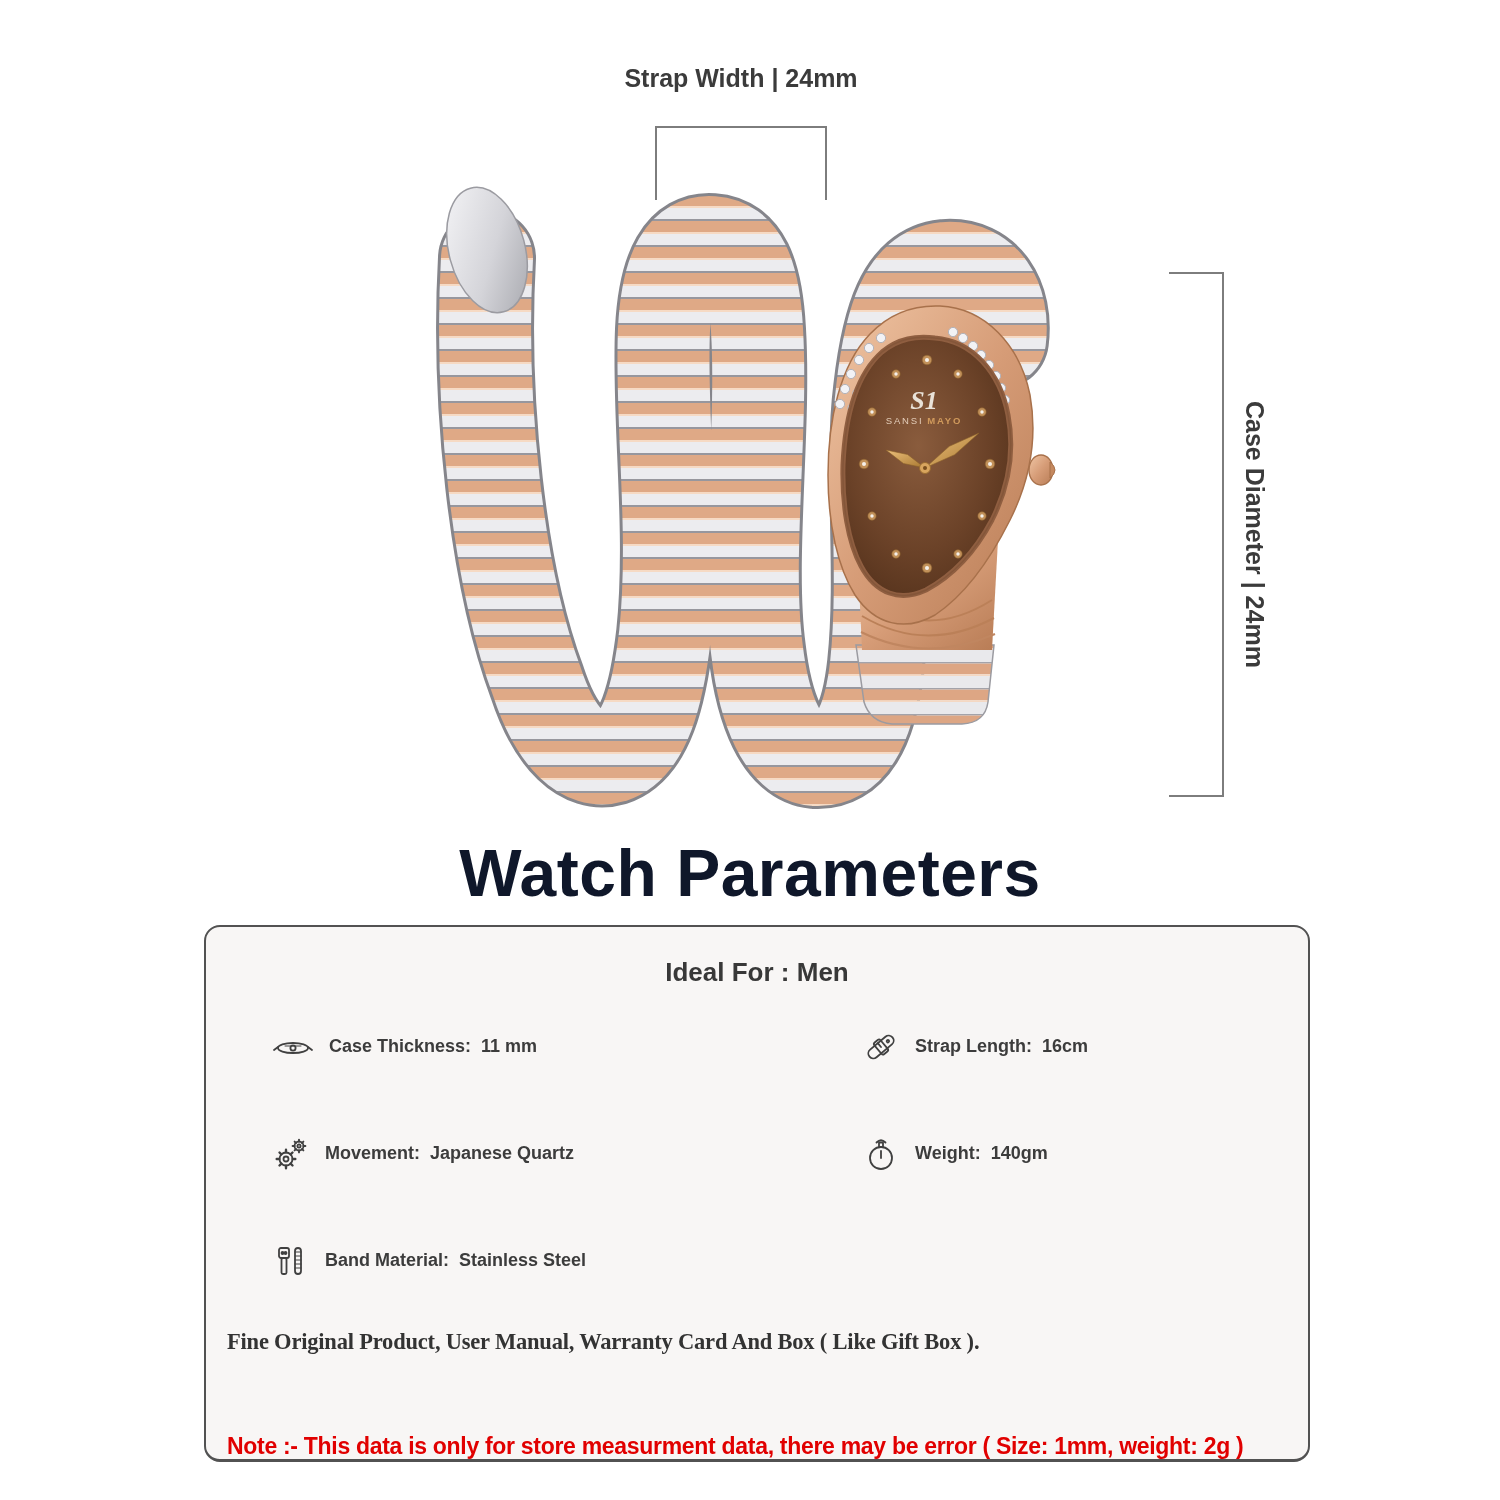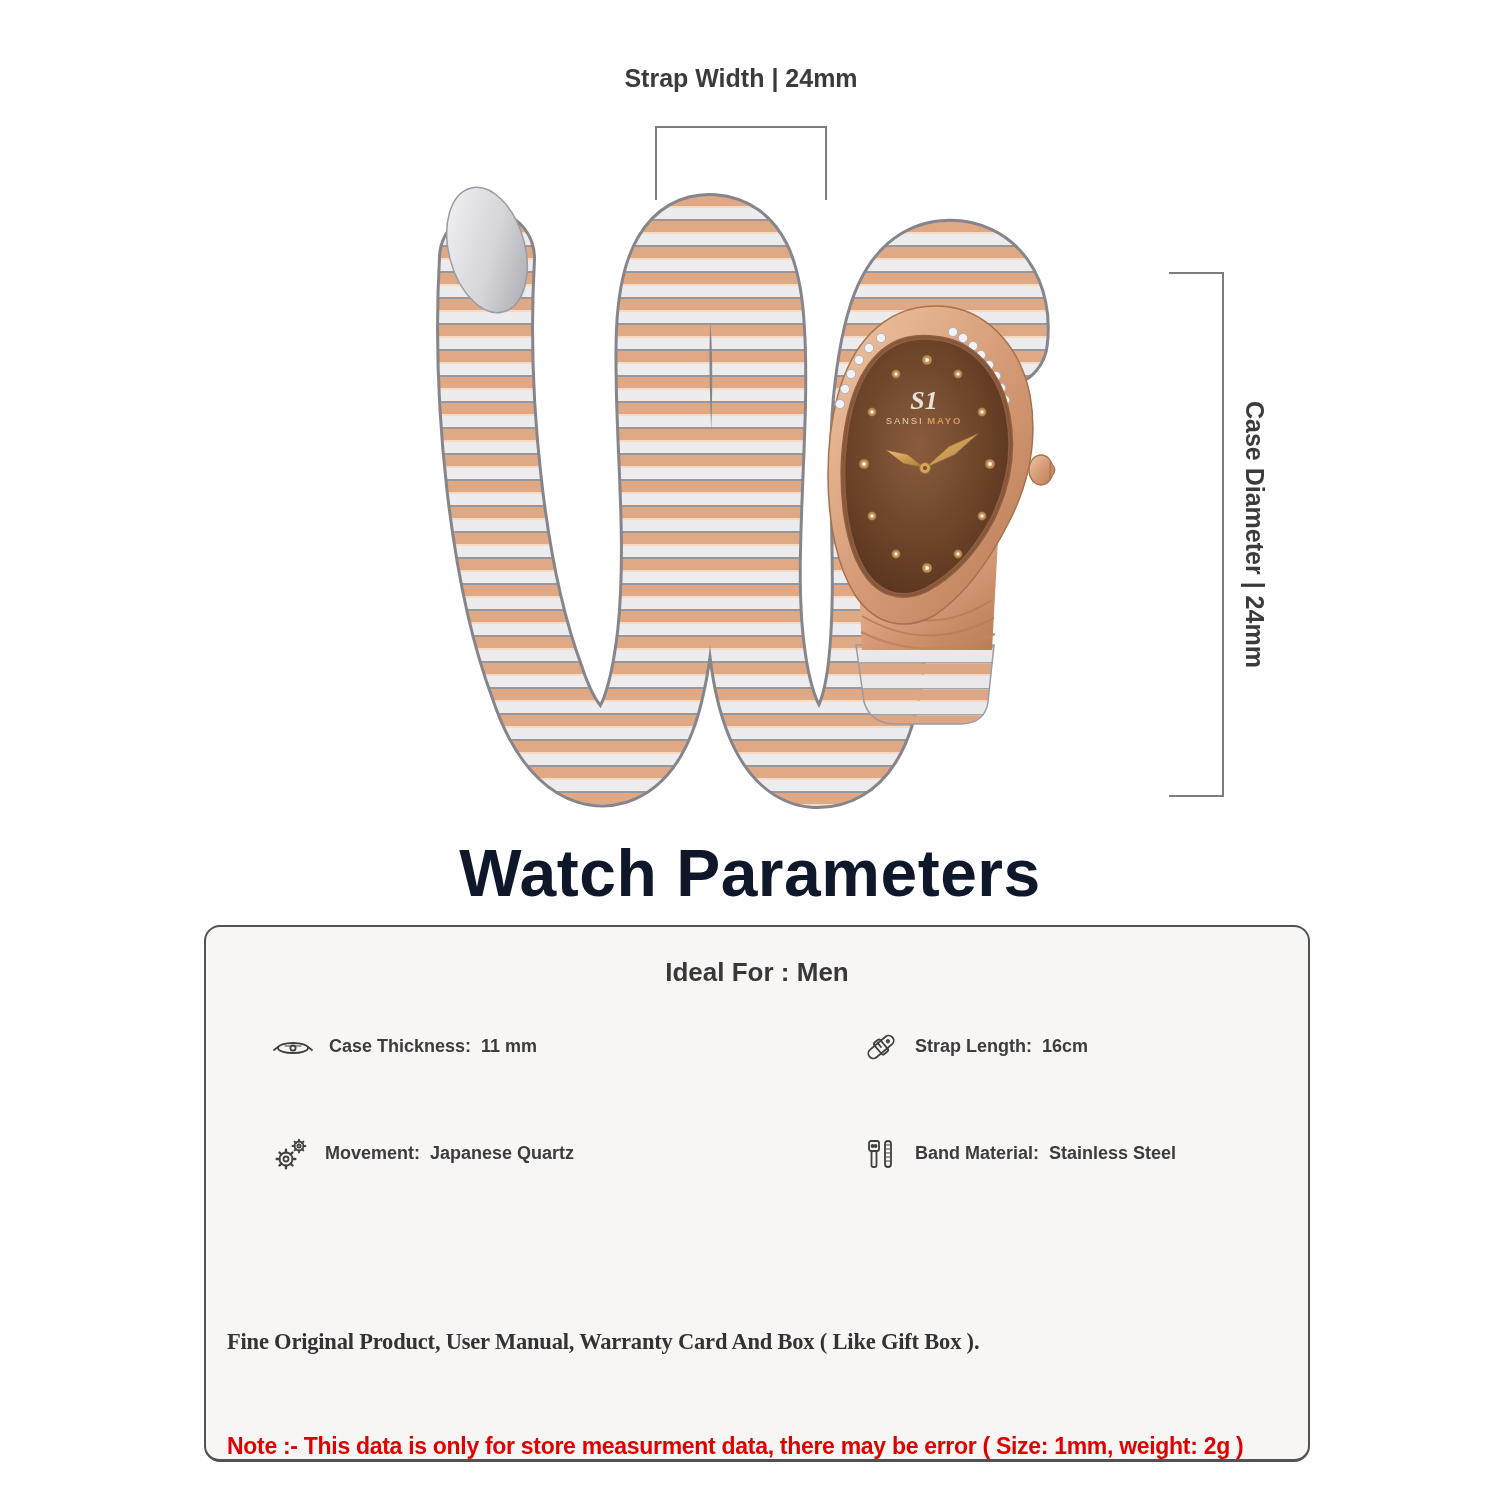--- a/index.html
+++ b/index.html
@@ -281,20 +281,30 @@
         <circle cx="28" cy="12" r="1.6"></circle>
         <g stroke-width="1.9">
           <path d="M28 5.6 v2 M28 16.4 v2 M21.6 12 h2 M32.4 12 h2
                    M23.6 7.6 l1.4 1.4 M31 15 l1.4 1.4 M23.6 16.4 l1.4 -1.4 M31 9 l1.4 -1.4"></path>
         </g>
       </svg>
       <span>Movement:</span>
       <span class="v">Japanese Quartz</span>
     </div>
 
+    <div class="spec-item">
+      <svg class="icon" width="40" height="40" viewBox="0 0 40 40">
+        <circle cx="20" cy="24" r="11"></circle>
+        <path d="M15.5 8.5 Q20 4 24.5 8.5"></path>
+        <rect x="18" y="8.5" width="4" height="4.5"></rect>
+        <path d="M20 24 V17"></path>
+      </svg>
+      <span>Weight:</span>
+      <span class="v">140gm</span>
+    </div>
 
     <div class="spec-item">
       <svg class="icon" width="40" height="40" viewBox="0 0 40 40">
         <rect x="8" y="7" width="10" height="10" rx="2"></rect>
         <circle cx="11.5" cy="12" r="1" fill="#404040"></circle>
         <circle cx="14.5" cy="12" r="1" fill="#404040"></circle>
         <rect x="10.5" y="17" width="5" height="16" rx="1.5"></rect>
         <rect x="24" y="7" width="6" height="26" rx="3"></rect>
         <path d="M24 11 h6 M24 15 h6 M24 19 h6 M24 23 h6 M24 27 h6" stroke-width="1"></path>
       </svg>

